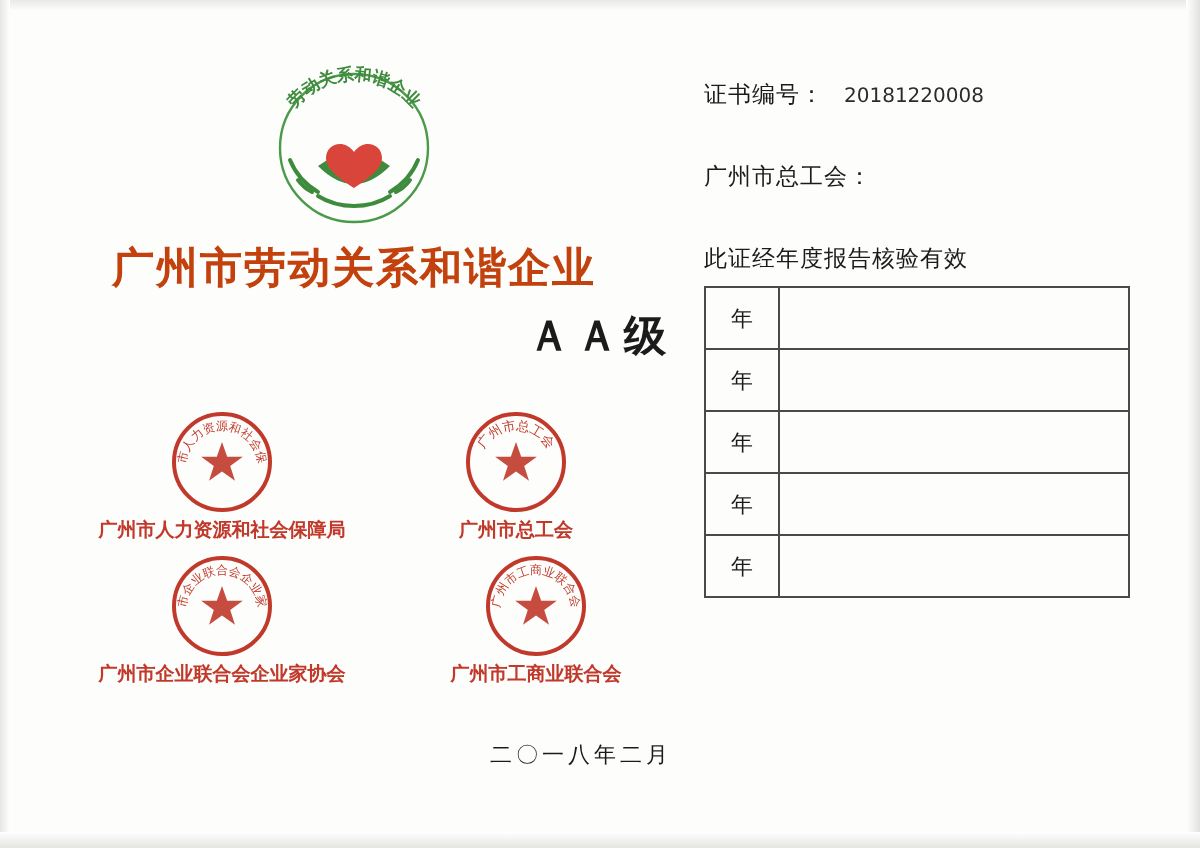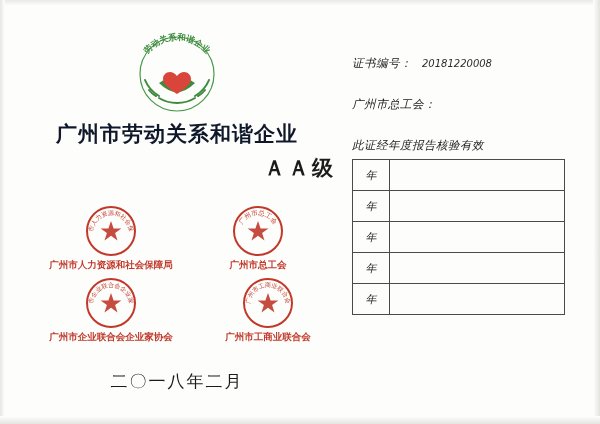--- a/index.html
+++ b/index.html
@@ -68,21 +68,21 @@
     width: 96px;
     height: 84px;
   }
   .emblem-ring svg { display: block; }
 
   .main-title {
     text-align: center;
     font-family: "DejaVu Sans", "Liberation Sans", sans-serif;
     font-size: 21px;
     font-weight: bold;
-    color: #0f172a;
+    color: #c2410c;
     letter-spacing: 1px;
     line-height: 1.35;
     margin-top: 4px;
   }
   .grade-title {
     text-align: right;
     font-size: 21px;
     font-weight: bold;
     color: #1b1b1b;
     letter-spacing: 3px;
@@ -112,34 +112,33 @@
   .seal-caption {
     font-size: 9.5px;
     color: #c0392b;
     margin-top: 1px;
     white-space: nowrap;
     font-weight: bold;
     letter-spacing: 0px;
   }
 
   .date-line {
-    text-align: center;
-    font-size: 17px;
+    text-align: right;
+    font-size: 11px;
     color: #1b1b1b;
     letter-spacing: 2px;
     margin-top: 16px;
   }
 
   
   .right-panel {
     position: absolute;
     left: 352px;
-    top: 56px;
+    top: 40px;
     width: 230px;
-    font-style: italic;
   }
   .field-row {
     display: flex;
     align-items: baseline;
     margin-bottom: 26px;
   }
   .field-label {
     font-size: 11.5px;
     color: #1b1b1b;
     white-space: nowrap;

